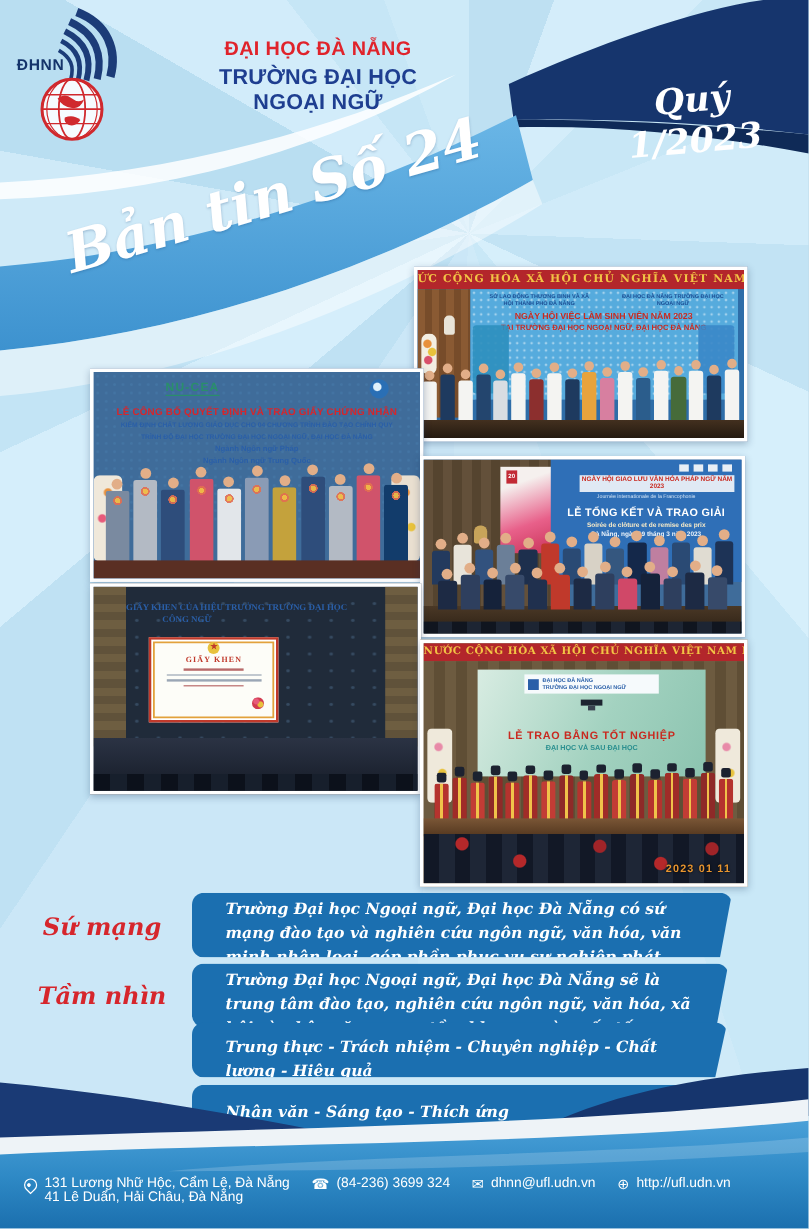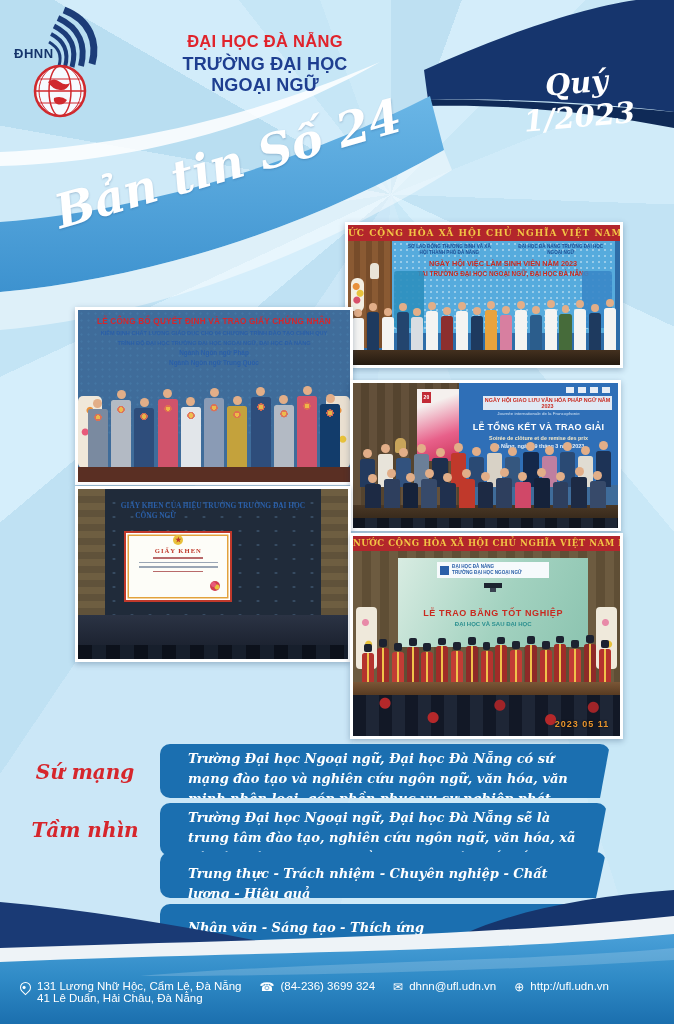--- a/index.html
+++ b/index.html
@@ -100,21 +100,21 @@
   #p3-aud{position:absolute;left:0;right:0;bottom:0;height:7%;
     background:repeating-linear-gradient(90deg,#10151f 0 12px,#1d2533 12px 24px);}
   
   #photo4{background:#202b3a;}
   .p4-wall{position:absolute;top:0;bottom:22%;width:10%;
     background:repeating-linear-gradient(0deg,#6e5e41 0 7px,#60523a 7px 14px);}
   #p4-wl{left:0;} #p4-wr{right:0;}
   #p4-screen{position:absolute;left:10%;right:10%;top:4%;height:70%;
     background:linear-gradient(#f0f6fc,#cfe2f3);
     background-image:radial-gradient(rgba(120,170,215,.25) 1px,transparent 2px);background-size:18px 14px;}
-  .p4-t1{color:#2a5fa8;font-weight:bold;font-size:7.4px;text-align:center;margin-top:5px;font-family:"Liberation Serif",serif;}
+  .p4-t1{color:#2a5fa8;font-weight:bold;font-size:7.4px;margin-top:5px;font-family:"Liberation Serif",serif;}
   .p4-t2{color:#2a5fa8;font-weight:bold;font-size:7.4px;text-align:left;margin:1px 0 0 14%;font-family:"Liberation Serif",serif;}
   #p4-cert{position:absolute;left:9%;top:30%;width:48%;height:56%;background:#fdfdf8;
     border:2px solid #c0392b;box-shadow:inset 0 0 0 1.5px #fff,inset 0 0 0 3px #e2a23c;}
   #p4-emblem{width:10px;height:10px;border-radius:50%;background:#e8c23c;margin:2px auto 0;
     color:#c0392b;font-size:7px;line-height:10px;text-align:center;font-weight:bold;}
   #p4-cert .ct{color:#c0392b;font-weight:bold;text-align:center;font-size:6.6px;margin-top:2px;font-family:"Liberation Serif",serif;letter-spacing:1px;}
   #p4-cert .ln{height:1.5px;background:#9aa6b5;margin:3px 12% 0;}
   #p4-cert .ln.short{margin:3px 26% 0;background:#b86a6a;}
   #p4-prize{position:absolute;right:5%;top:30%;width:34%;color:#c0392b;font-size:6.2px;line-height:1.45;font-family:"Liberation Serif",serif;}
   #p4-prize .amt{font-size:10.5px;font-weight:bold;margin-top:2px;}
@@ -323,20 +323,24 @@
             <b class="h"></b>
             <b class="b" style="background-color: rgb(244, 244, 242);"></b>
           </i>
         </div>
       <div id="p1-floor"></div>
     </div>
   </div>
 
   <div id="photo2" class="photo">
     <div id="p2-screen">
+      <div id="p2-logos">
+        <span id="p2-nucea">NU-CEA</span>
+        <span id="p2-circle"></span>
+      </div>
       <div class="p2-title">LỄ CÔNG BỐ QUYẾT ĐỊNH VÀ TRAO GIẤY CHỨNG NHẬN</div>
       <div class="p2-line">KIỂM ĐỊNH CHẤT LƯỢNG GIÁO DỤC CHO 04 CHƯƠNG TRÌNH ĐÀO TẠO CHÍNH QUY</div>
       <div class="p2-line">TRÌNH ĐỘ ĐẠI HỌC TRƯỜNG ĐẠI HỌC NGOẠI NGỮ, ĐẠI HỌC ĐÀ NẴNG</div>
       <div class="p2-prog">Ngành Ngôn ngữ Pháp</div>
       <div class="p2-prog">Ngành Ngôn ngữ Trung Quốc</div>
     </div>
     <div id="p2-fl" class="flower-stand"></div>
     <div id="p2-fr" class="flower-stand"></div>
     <div id="p2-people" class="people-row bouquets">
         <i class="p" style="height: 78%;">
@@ -626,21 +630,21 @@
             <b class="h"></b>
             <b class="b" style="background-color: rgb(142, 42, 40);"></b>
           </i>
           <i class="p" style="height: 86%;">
             <b class="h"></b>
             <b class="b" style="background-color: rgb(181, 51, 46);"></b>
           </i>
         </div>
       <div id="p5-stagefloor"></div>
       <div id="p5-aud"></div>
-      <div id="p5-date">2023 05 11</div>
+      <div id="p5-date">2023 01 11</div>
     </div>
   </div>
 
   <div id="irow1" class="irow">
     <div class="lbl script">Sứ mạng</div>
     <div class="band">Trường Đại học Ngoại ngữ, Đại học Đà Nẵng có sứ mạng đào tạo và nghiên cứu ngôn ngữ, văn hóa, văn minh nhân loại, góp phần phục vụ sự nghiệp phát triển đất nước và hội nhập quốc tế.</div>
   </div>
   <div id="irow2" class="irow">
     <div class="lbl script">Tầm nhìn</div>
     <div class="band">Trường Đại học Ngoại ngữ, Đại học Đà Nẵng sẽ là trung tâm đào tạo, nghiên cứu ngôn ngữ, văn hóa, xã hội và nhân văn ngang tầm khu vực và quốc tế.</div>

